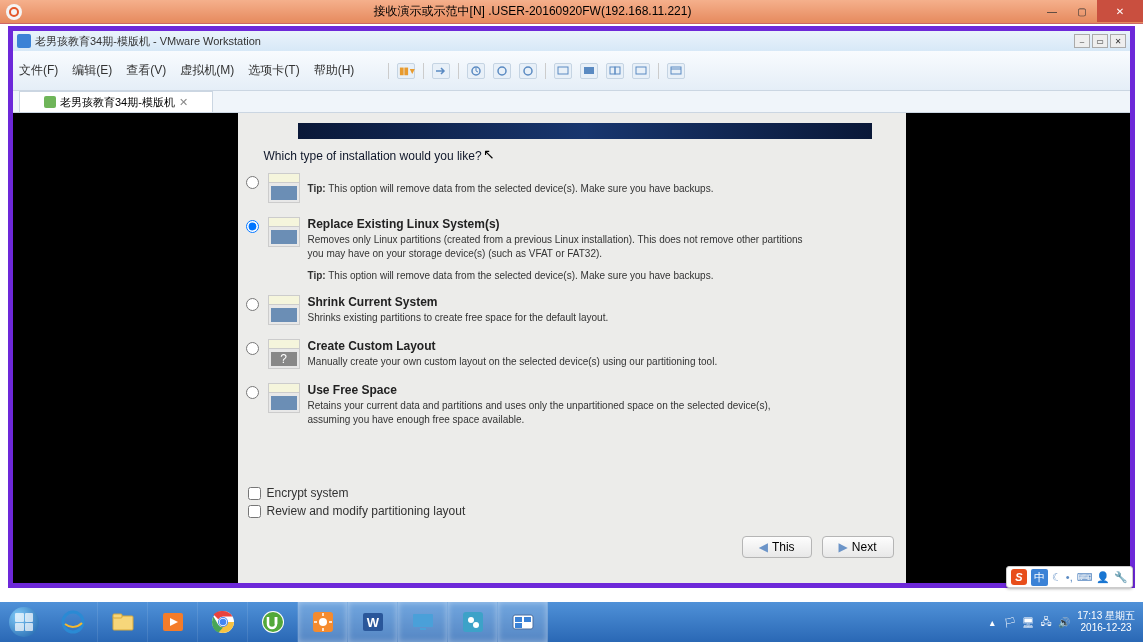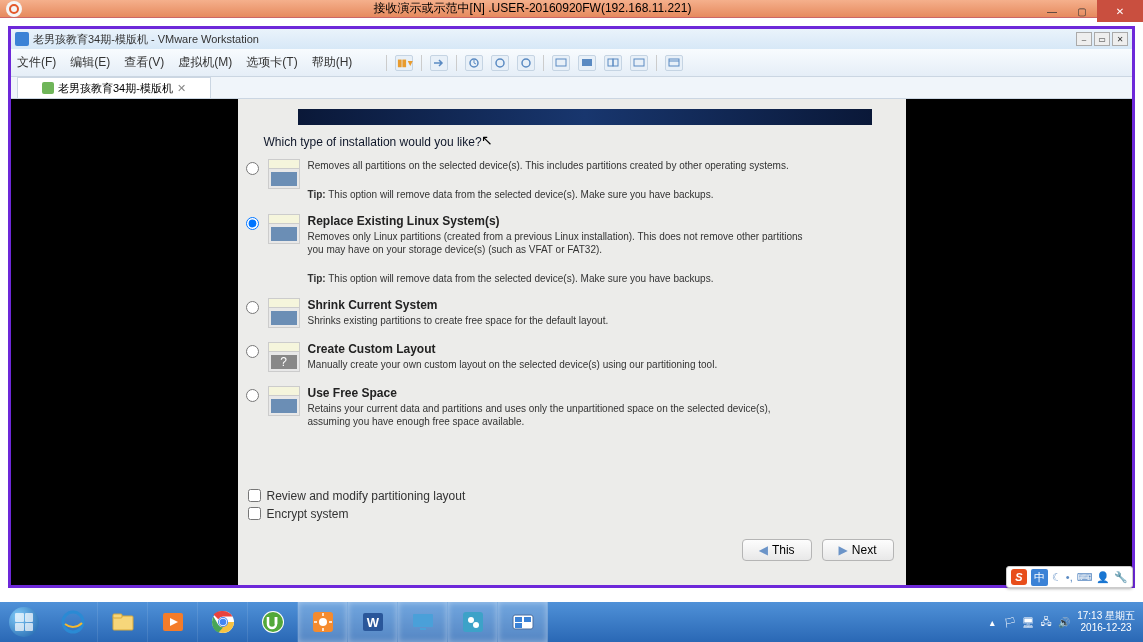--- a/index.html
+++ b/index.html
@@ -1,34 +1,34 @@
 <!DOCTYPE html>
 <html><head>
 <meta charset="utf-8">
 <style>
 * { margin: 0; padding: 0; box-sizing: border-box; font-family: "Microsoft YaHei", Arial, sans-serif; }
 body { width: 1143px; height: 642px; overflow: hidden; background: #fff; position: relative; }
 
 
-.outer-titlebar { height: 18px; background: linear-gradient(#f5b08c, #e68a5e); display: flex; align-items: center; position: relative; border-bottom: 1px solid #c66; }
+.outer-titlebar { height: 24px; background: linear-gradient(#f5b08c, #e68a5e); display: flex; align-items: center; position: relative; border-bottom: 1px solid #c66; }
 .outer-icon { width: 16px; height: 16px; margin: 0 6px; background: #f5f5f5; border-radius: 50%; display: flex; align-items: center; justify-content: center; }
 .outer-icon svg { width: 10px; height: 10px; }
 .outer-title { flex: 1; text-align: center; font-size: 12px; color: #000; }
 .outer-controls { display: flex; height: 100%; }
 .outer-btn { width: 30px; height: 22px; display: flex; align-items: center; justify-content: center; font-size: 10px; color: #333; }
 .outer-btn.close { background: #c94f3f; color: #fff; width: 46px; }
 
 
-.vmware-window { position: absolute; top: 26px; left: 8px; right: 8px; bottom: 54px; border: 3px solid #6d28d9; background: #fff; display: flex; flex-direction: column; justify-content: space-between; }
+.vmware-window { position: absolute; top: 26px; left: 8px; right: 8px; bottom: 54px; border: 5px solid #6d28d9; background: #fff; display: flex; flex-direction: column; justify-content: space-between; }
 .vm-titlebar { height: 20px; background: linear-gradient(#eaf3fb, #d7e8f7); display: flex; align-items: center; padding: 0 4px; font-size: 11px; color: #333; }
 .vm-titlebar .vm-title { flex: 1; }
 .vm-title-btns { display: flex; gap: 2px; }
 .vm-title-btns span { width: 16px; height: 14px; border: 1px solid #aaa; background: #eee; display: inline-flex; align-items: center; justify-content: center; font-size: 8px; }
 
-.vm-menubar { height: 28px; background: linear-gradient(#f8fbfe, #e5eef7); display: flex; align-items: center; padding: 0 6px; font-size: 12px; gap: 14px; border-bottom: 1px solid #cbd6e2; }
+.vm-menubar { height: 40px; background: linear-gradient(#f8fbfe, #e5eef7); display: flex; align-items: center; padding: 0 6px; font-size: 12px; gap: 14px; border-bottom: 1px solid #cbd6e2; }
 .vm-menubar .menu-item { color: #333; cursor: pointer; }
 .vm-toolbar-icons { margin-left: 20px; display: flex; gap: 8px; align-items: center; }
 .vm-toolbar-icons .tb-icon { width: 18px; height: 16px; background: #e8f0f8; border: 1px solid #c5d4e3; border-radius: 2px; display: flex; align-items: center; justify-content: center; }
 .vm-toolbar-icons .sep { width: 1px; height: 16px; background: #ccc; }
 .tb-pause { color: #e89b2e; font-size: 10px; letter-spacing: -1px; }
 
 .vm-tabs { height: 22px; background: #f0f5fa; display: flex; padding-left: 6px; border-bottom: 1px solid #cbd6e2; }
 .vm-tab { background: #fff; border: 1px solid #cbd6e2; border-bottom: none; padding: 2px 24px; font-size: 11px; display: flex; align-items: center; gap: 4px; }
 .vm-tab .tab-close { font-size: 11px; color: #888; }
 
@@ -41,21 +41,21 @@
 .option { display: flex; gap: 8px; margin-bottom: 14px; }
 .option-radio { width: 14px; padding-top: 2px; }
 .option-radio input { }
 .option-icon { width: 32px; height: 30px; background: #e8e8e8; border: 1px solid #ccc; position: relative; flex-shrink: 0; }
 .option-icon::before { content: ""; position: absolute; top: 0; left: 0; right: 0; height: 8px; background: #f5f5dc; border-bottom: 1px solid #ccc; }
 .option-icon::after { content: ""; position: absolute; bottom: 2px; left: 2px; right: 2px; height: 14px; background: #6b8eb5; }
 .option-icon.q::after { content: "?"; font-size: 12px; color: #fff; display: flex; align-items: center; justify-content: center; background: #888; }
 .option-text { flex: 1; }
 .option-title { font-size: 12px; font-weight: bold; color: #222; margin-bottom: 2px; }
 .option-desc { font-size: 10px; color: #333; line-height: 1.35; max-width: 500px; }
-.option-tip { font-size: 10px; color: #333; margin-top: 16px; }
+.option-tip { font-size: 10px; color: #333; margin-top: 10px; }
 .option-tip b { font-weight: bold; }
 .checks { padding: 2px 10px; margin-top: 44px; }
 .check-row { font-size: 12px; color: #333; display: flex; align-items: center; gap: 6px; margin-bottom: 4px; }
 .installer-footer { display: flex; justify-content: flex-end; gap: 10px; padding: 12px 12px 4px 12px; }
 .installer-btn { border: 1px solid #b5b5b5; background: linear-gradient(#fdfdfd, #e8e8e8); border-radius: 4px; padding: 3px 16px; font-size: 12px; display: flex; align-items: center; gap: 4px; }
 .installer-btn .arrow { font-size: 12px; }
 
 
 .cursor { position: absolute; left: 470px; top: 33px; font-size: 14px; color: #000; pointer-events: none; }
 
@@ -190,21 +190,20 @@
       <div class="installer-header"></div>
       <div class="cursor">↖</div>
       <div class="installer-question">Which type of installation would you like?</div>
 
       <div class="options">
 
         <div class="option">
           <div class="option-radio"><input type="radio" name="inst" style=""></div>
           <div class="option-icon"></div>
           <div class="option-text">
-            <div class="option-desc">Removes all partitions on the selected device(s).  This includes partitions created by other operating systems.</div>
             <div class="option-tip"><b>Tip:</b><span> This option will remove data from the selected device(s).  Make sure you have backups.</span></div>
           </div>
         </div>
 
         <div class="option">
           <div class="option-radio"><input type="radio" name="inst" checked="" style=""></div>
           <div class="option-icon"></div>
           <div class="option-text">
             <div class="option-title">Replace Existing Linux System(s)</div>
             <div class="option-desc">Removes only Linux partitions (created from a previous Linux installation).  This does not remove other partitions you may have on your storage device(s) (such as VFAT or FAT32).</div>
@@ -236,25 +235,25 @@
           <div class="option-text">
             <div class="option-title">Use Free Space</div>
             <div class="option-desc">Retains your current data and partitions and uses only the unpartitioned space on the selected device(s), assuming you have enough free space available.</div>
           </div>
         </div>
       </div>
 
       <div class="checks">
         <label class="check-row">
           <input type="checkbox" style="">
-          <span>Review and modify partitioning layout</span>
+          <span>Encrypt system</span>
         </label>
         <label class="check-row">
           <input type="checkbox" style="">
-          <span>Encrypt system</span>
+          <span>Review and modify partitioning layout</span>
         </label>
       </div>
 
       <div class="installer-footer">
         <button class="installer-btn">
           <span class="arrow" style="color:#6b94c8;">◀</span>
           <span>This</span>
         </button>
         <button class="installer-btn">
           <span class="arrow" style="color:#6b94c8;">▶</span>

